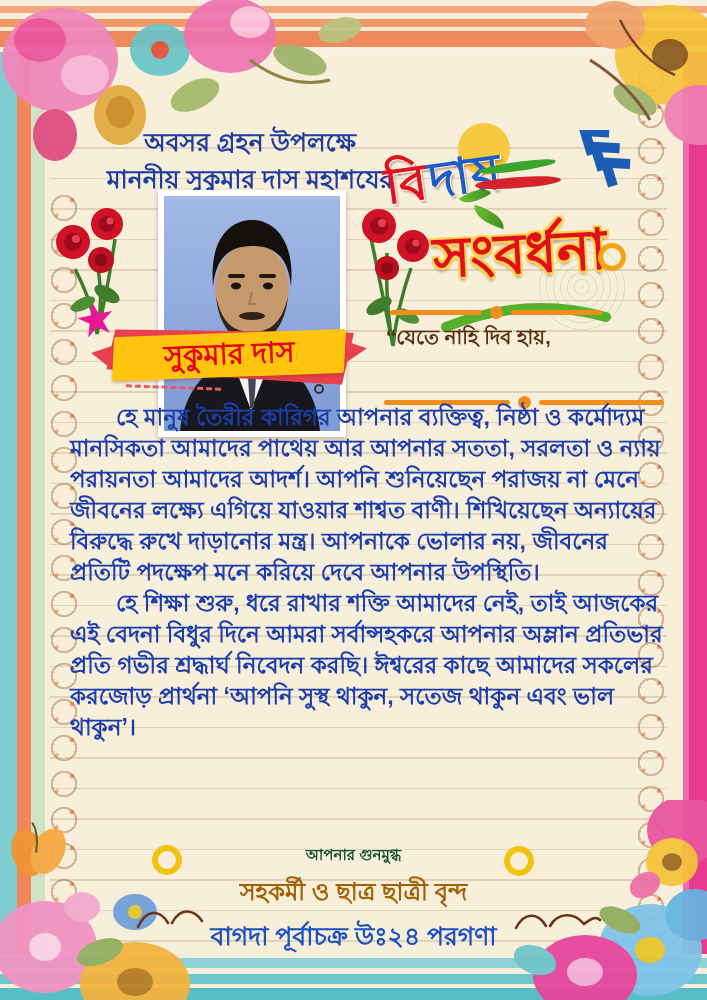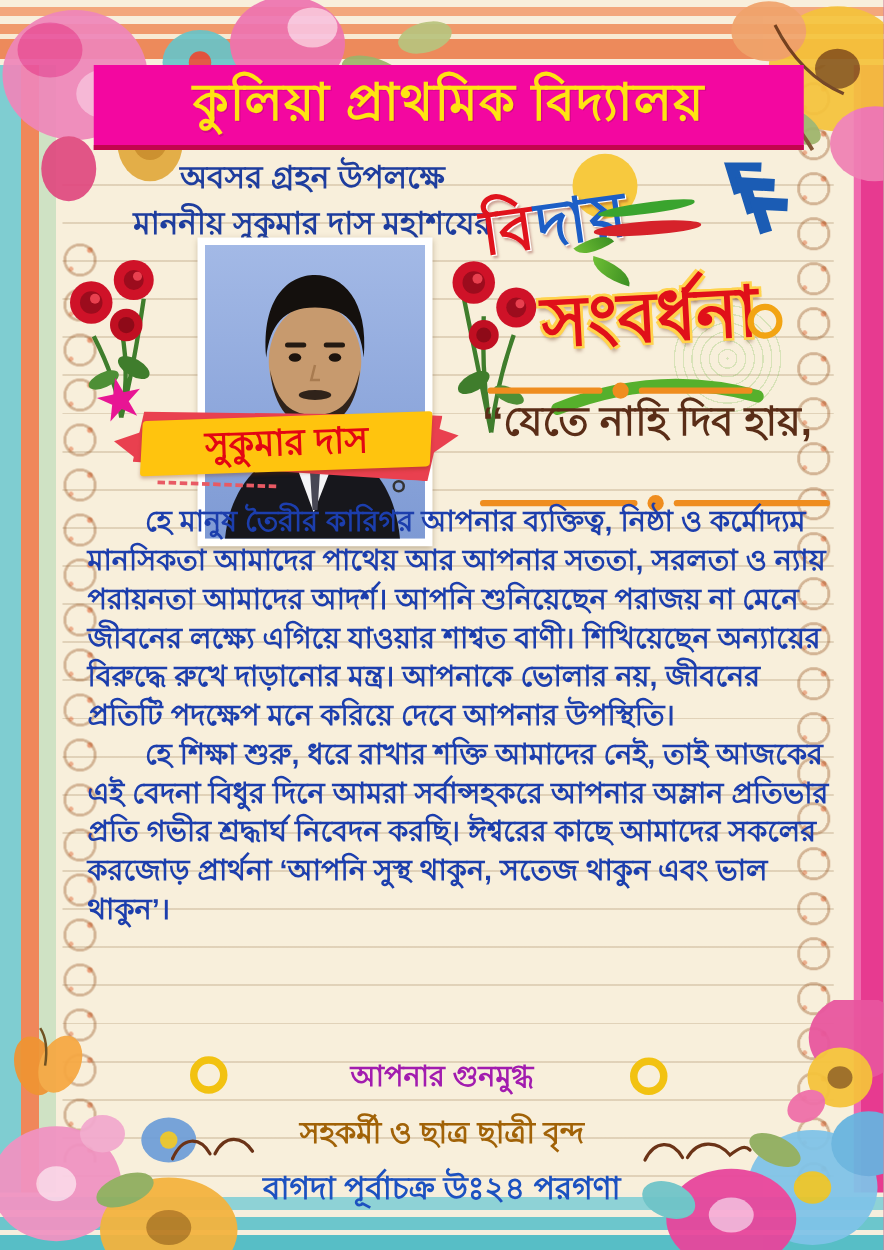--- a/index.html
+++ b/index.html
@@ -66,35 +66,35 @@
     border-bottom:13px solid rgba(0,0,0,0);border-right:24px solid #e9404f;transform:rotate(10deg);}
   .nb-tail-r{position:absolute;right:-6px;top:14px;width:0;height:0;border-top:12px solid rgba(0,0,0,0);
     border-bottom:12px solid rgba(0,0,0,0);border-left:24px solid #e9404f;transform:rotate(-8deg);}
   .nb-yellow{position:absolute;left:18px;top:9px;right:16px;bottom:11px;background:#ffc40e;border-radius:3px;
     transform:rotate(-2deg) skewX(-5deg);display:flex;align-items:center;justify-content:center;box-shadow:0 2px 3px rgba(120,40,0,.3);}
   .nb-yellow span{color:#e30613;font-size:29px;font-weight:800;transform:skewX(5deg);}
   .red-dash{left:126px;top:386px;width:95px;border-top:3px dashed #e85a64;transform:rotate(2deg);}
   .mini-ring{left:314px;top:384px;width:10px;height:10px;border:2px solid #333;border-radius:50%;box-sizing:border-box;}
 
   
-  .quote{left:386px;top:320px;width:300px;color:#5a2d17;font-size:32px;line-height:35px;font-weight:800;}
+  .quote{left:386px;top:320px;width:300px;color:#5a2d17;font-size:20px;line-height:35px;font-weight:800;}
   .divider{display:flex;align-items:center;gap:8px;}
   .divider .seg{flex:1;height:5px;background:#ef8d1f;border-radius:3px;}
   .divider .dot{width:13px;height:13px;border-radius:50%;background:#ef8d1f;}
   .divider1{left:390px;top:306px;width:212px;}
   .divider2{left:384px;top:396px;width:280px;}
 
   
   .body-text{left:70px;top:402px;width:596px;color:#1c3ead;font-size:23px;line-height:31px;font-weight:700;}
   .body-text p{margin:0;text-indent:46px;}
   .body-text .salut{text-indent:0;}
 
   
   .footer{left:70px;right:70px;top:843px;text-align:center;z-index:5;}
-  .f1{color:#a21caf;font-size:23px;margin:0 0 5px;}
+  .f1{color:#14532d;font-size:15px;margin:0 0 5px;}
   .f2{color:#a16207;font-size:24px;margin:0 0 4px;}
   .f3{color:#5e2212;font-size:27px;margin:0 0 3px;}
   .f4{color:#1c51c0;font-size:25px;margin:0;}
   .ring{width:30px;height:30px;border:6px solid #f2c211;border-radius:50%;box-sizing:border-box;z-index:6;}
   .ring-left{left:152px;top:845px;}
   .ring-right{left:504px;top:846px;}
   .flourish{z-index:6;}
   .flourish-left{left:134px;top:905px;}
   .flourish-right{left:512px;top:910px;}
 
@@ -172,23 +172,20 @@
       <ellipse cx="150" cy="150" rx="52" ry="46" fill="#7fc3e8"></ellipse>
       <ellipse cx="150" cy="150" rx="15" ry="13" fill="#e8c42a"></ellipse>
       <ellipse cx="195" cy="115" rx="30" ry="26" fill="#66b4e0"></ellipse>
       <ellipse cx="85" cy="175" rx="52" ry="40" fill="#e8459c"></ellipse>
       <ellipse cx="85" cy="172" rx="18" ry="14" fill="#f8aed6"></ellipse>
       <ellipse cx="35" cy="160" rx="22" ry="14" fill="#6fc4c8" transform="rotate(20 35 160)"></ellipse>
       <ellipse cx="120" cy="120" rx="22" ry="11" fill="#8fae5e" transform="rotate(25 120 120)"></ellipse>
     </g>
   </svg>
 
-  <div class="abs title-banner content">
-    <span>কুলিয়া প্রাথমিক বিদ্যালয়</span>
-  </div>
   <div class="abs subtitle content">
     <div>অবসর গ্রহন উপলক্ষে</div>
     <div>মাননীয় সুকুমার দাস মহাশযের</div>
   </div>
 
   <div class="abs logo content">
     <div class="abs ycircle"></div>
     <div class="abs ringsbg"></div>
     <div class="abs w1"><span class="c1">বি</span><span class="c2">দায়</span></div>
     <div class="abs brush-g"></div>

